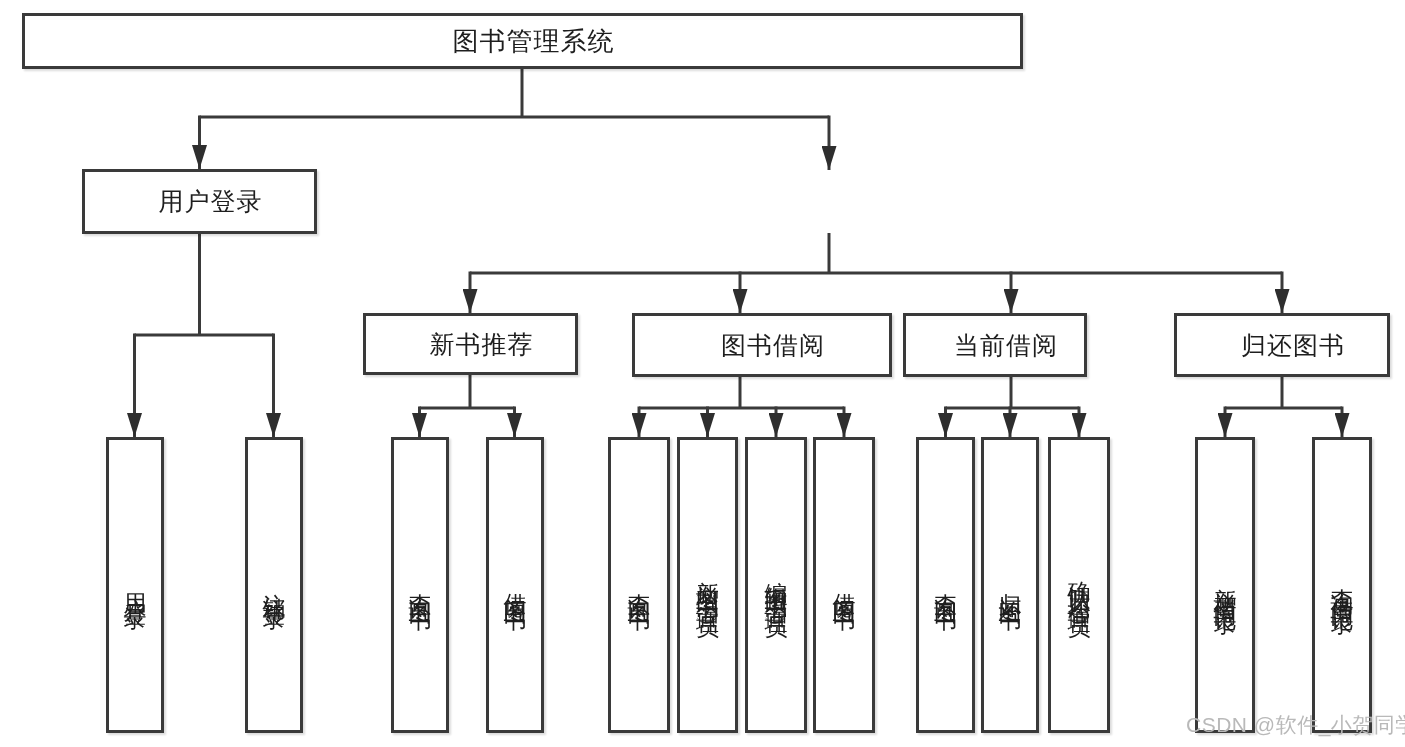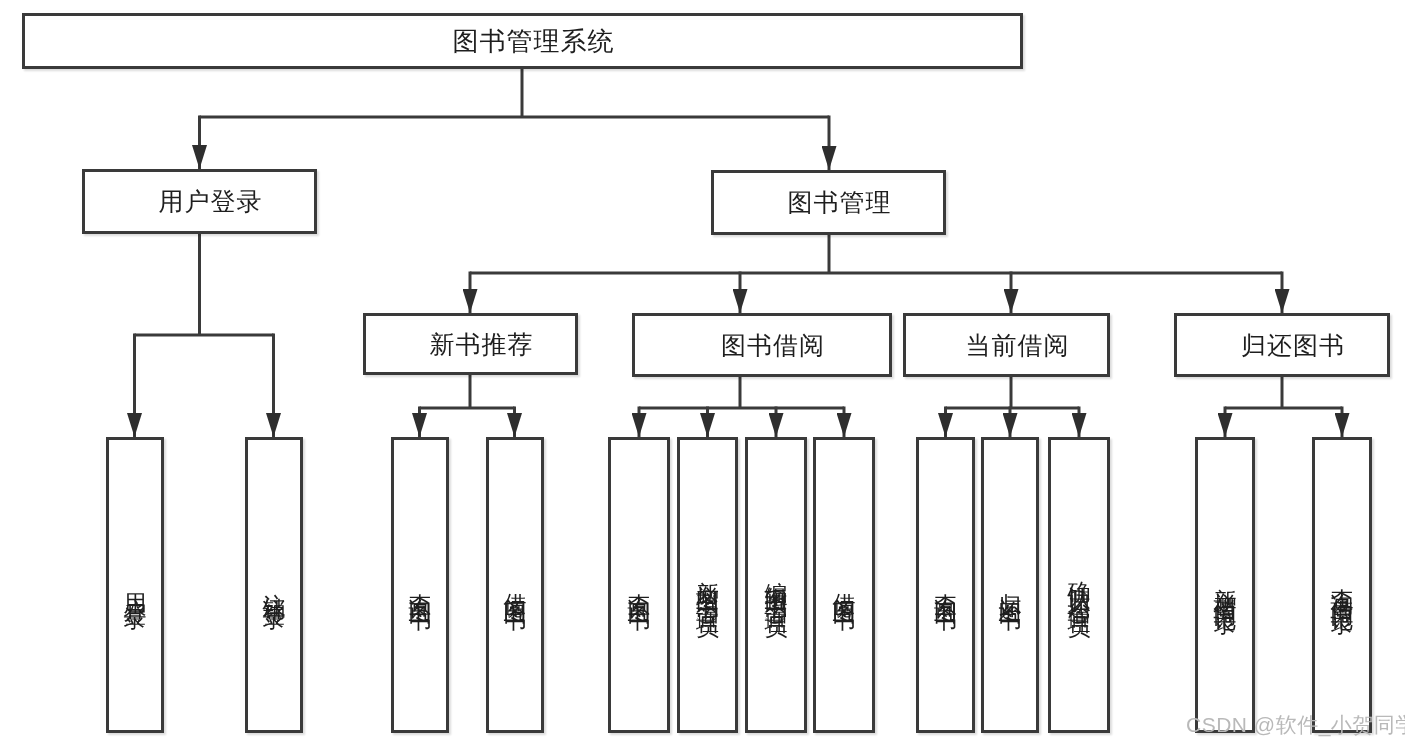--- a/index.html
+++ b/index.html
@@ -91,25 +91,24 @@
       <path d="M1282,375 V408"></path>
       <path d="M1225,408 H1342"></path>
       <path d="M1225,406.5 V437" marker-end="url(#arrowhead)"></path>
       <path d="M1342,406.5 V437" marker-end="url(#arrowhead)"></path>
     </g>
   </svg>
 
   <div class="node h root" style="left:22px;top:13px;width:1001px;height:56px">图书管理系统</div>
 
   <div class="node h" style="left:82px;top:169px;width:235px;height:65px">用户登录</div>
-  <div class="node h" style="left:711px;top:170px;width:235px;height:65px">图书管理</div>
 
   <div class="node h" style="left:363px;top:313px;width:215px;height:62px">新书推荐</div>
   <div class="node h" style="left:632px;top:313px;width:260px;height:64px">图书借阅</div>
-  <div class="node h" style="left:903px;top:313px;width:207px;height:64px">当前借阅</div>
+  <div class="node h" style="left:903px;top:313px;width:184px;height:64px">当前借阅</div>
   <div class="node h" style="left:1174px;top:313px;width:216px;height:64px">归还图书</div>
 
   <div class="node v" style="left:106px;top:437px;width:58px;height:296px">用户登录</div>
   <div class="node v" style="left:245px;top:437px;width:58px;height:296px">注销登录</div>
 
   <div class="node v" style="left:391px;top:437px;width:58px;height:296px">查询图书</div>
   <div class="node v" style="left:486px;top:437px;width:58px;height:296px">借阅图书</div>
 
   <div class="node v" style="left:608px;top:437px;width:62px;height:296px">查询图书</div>
   <div class="node v" style="left:677px;top:437px;width:61px;height:296px">新增图书（管理员）</div>

